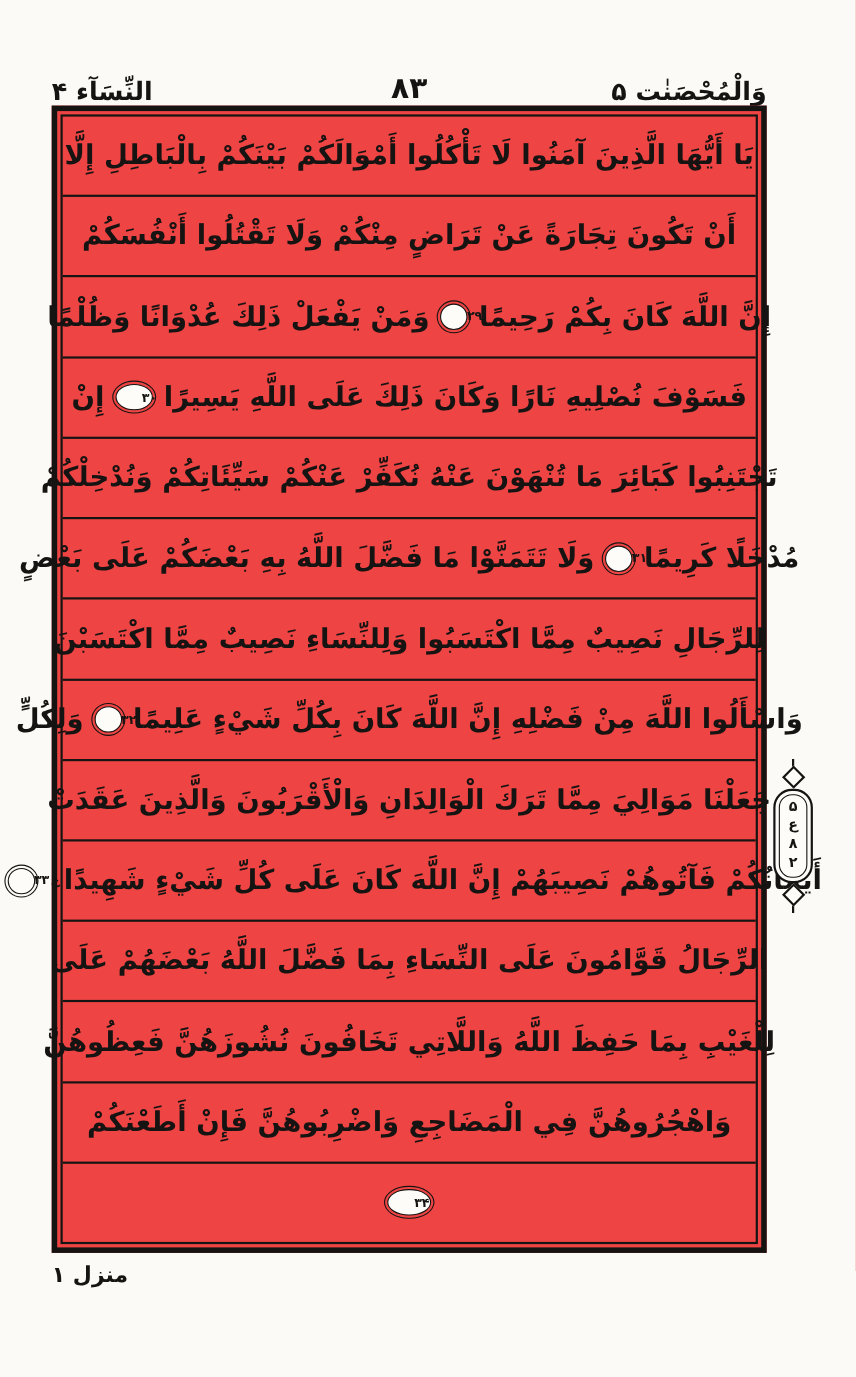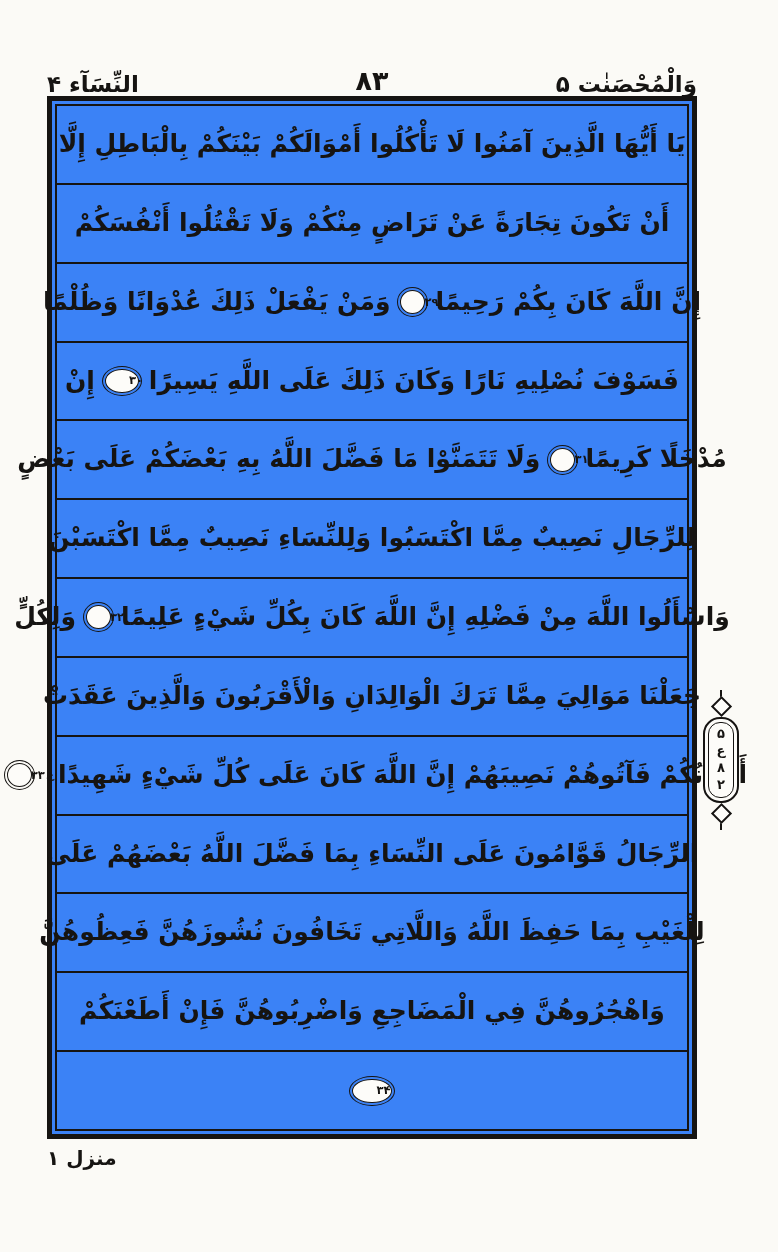--- a/index.html
+++ b/index.html
@@ -15,21 +15,21 @@
     display:flex;flex-direction:row-reverse;align-items:flex-end;
     justify-content:space-between;
     font-weight:bold;font-size:23px;line-height:1;
   }
   .header .center{position:absolute;left:50%;transform:translateX(-50%);bottom:2px;font-size:27px;}
   .header .side{white-space:nowrap;}
   
   .frame-outer{
     position:absolute;left:47px;top:96px;width:650px;height:1043px;
     border:5px solid #161412;padding:3px;box-sizing:border-box;
-    background:#3b82f6;
+    background:#ef4444;
   }
   .frame-inner{
     border:2px solid #161412;height:100%;box-sizing:border-box;
     display:flex;flex-direction:column;
   }
   .row{
     flex:1 1 0;display:flex;align-items:center;justify-content:center;
     border-bottom:2px solid #161412;
     direction:rtl;unicode-bidi:embed;
     font-weight:bold;font-size:25px;line-height:1.15;
@@ -102,20 +102,23 @@
       </div>
 
     <div class="row">
         <span class="seg">فَسَوْفَ نُصْلِيهِ نَارًا وَكَانَ ذَلِكَ عَلَى اللَّهِ يَسِيرًا</span>
         <span class="ayah-badge">
           <span>۳۰</span>
         </span>
         <span class="seg">إِنْ</span>
       </div>
 
+    <div class="row">
+        <span class="seg">تَجْتَنِبُوا كَبَائِرَ مَا تُنْهَوْنَ عَنْهُ نُكَفِّرْ عَنْكُمْ سَيِّئَاتِكُمْ وَنُدْخِلْكُمْ</span>
+      </div>
 
     <div class="row">
         <span class="seg">مُدْخَلًا كَرِيمًا</span>
         <span class="ayah-badge">
           <span>۳۱</span>
         </span>
         <span class="seg">وَلَا تَتَمَنَّوْا مَا فَضَّلَ اللَّهُ بِهِ بَعْضَكُمْ عَلَى بَعْضٍ</span>
       </div>
 
     <div class="row">

